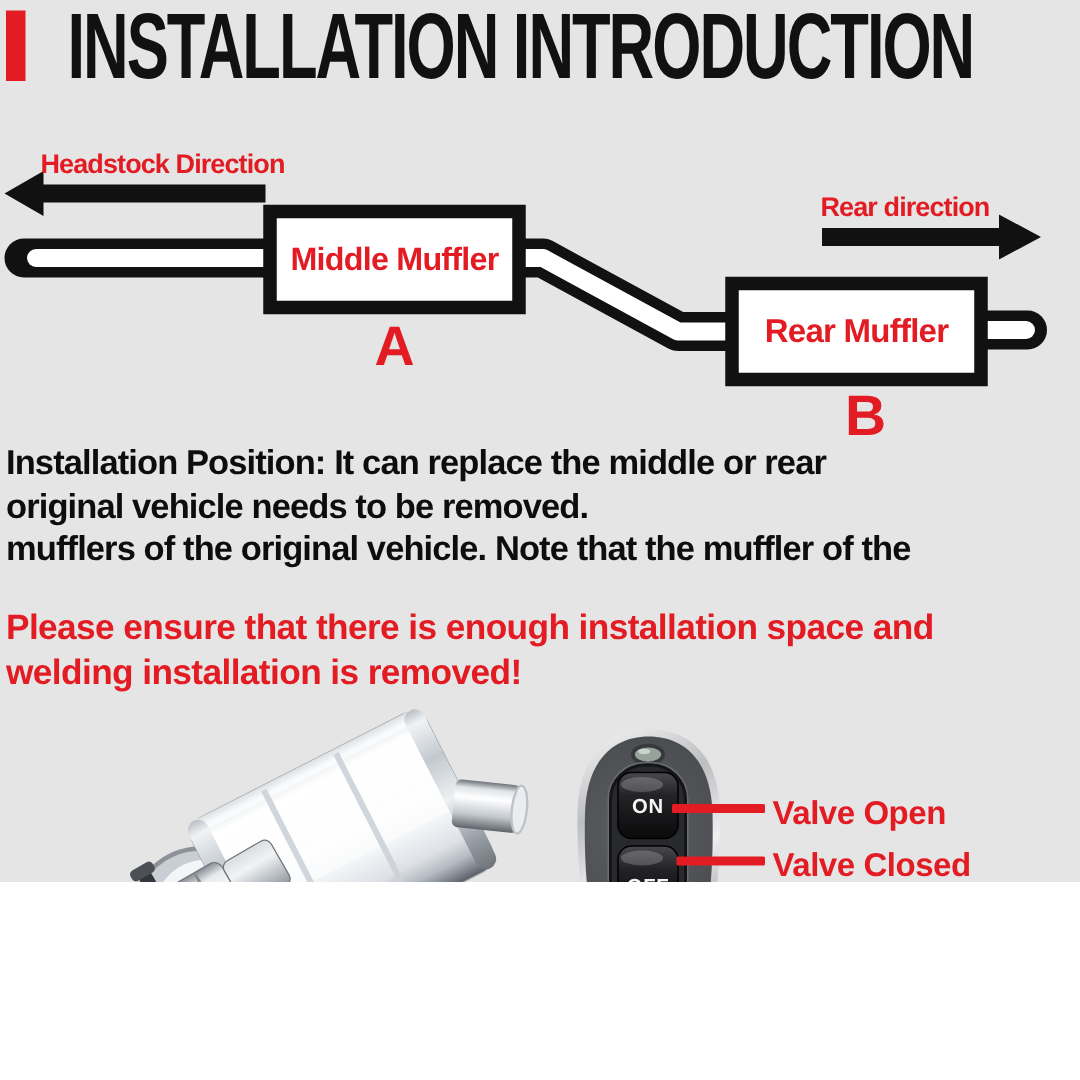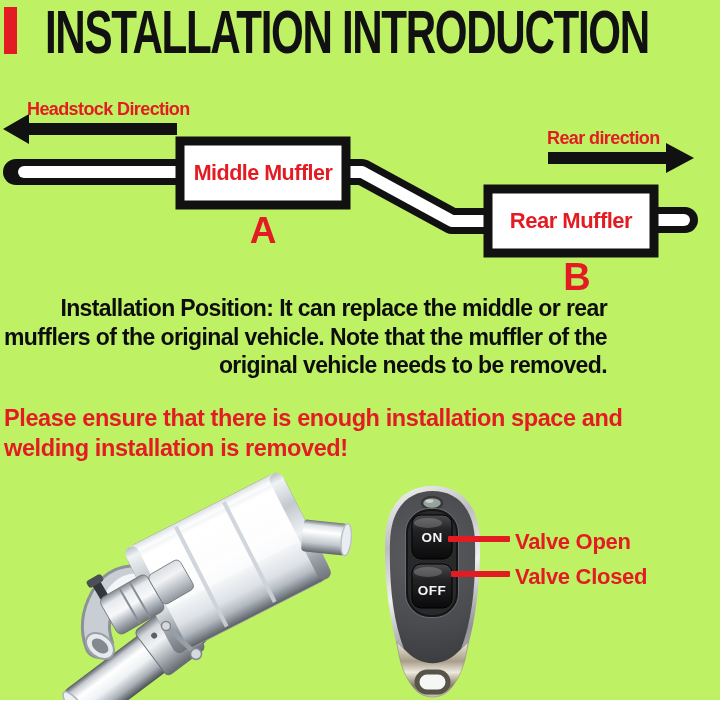--- a/index.html
+++ b/index.html
@@ -1,37 +1,37 @@
 <!DOCTYPE html>
 <html style="--accent-red: #e31b22; --ink: #111111;"><head>
 <meta charset="utf-8">
 <style>
   :root{
     --accent-red:#e31b22;
     --ink:#111111;
   }
   html,body{margin:0;padding:0;background:#ffffff;}
   body{width:720px;height:720px;font-family:"Liberation Sans",sans-serif;}
-  .page{position:relative;width:720px;height:700px;background:#bef264;overflow:hidden;}
+  .page{position:relative;width:720px;height:588px;background:#e5e5e5;overflow:hidden;}
 
   .title-bar{position:absolute;left:4px;top:7px;width:13px;height:47px;background:var(--accent-red);}
   .page-title{
     position:absolute;left:45px;top:0;margin:0;
     font-size:62px;line-height:64px;font-weight:bold;letter-spacing:-2px;
     color:var(--ink);white-space:nowrap;
     transform:scaleX(0.68);transform-origin:0 0;
   }
 
   .diagram-svg{position:absolute;left:0;top:90px;}
   .photo-svg{position:absolute;left:0;top:470px;}
 
   .note-black{
     position:absolute;left:4px;top:294px;
     font-size:23px;font-weight:bold;letter-spacing:-0.6px;line-height:28.5px;
-    color:#0d0d0d;white-space:nowrap;text-align:right;
+    color:#0d0d0d;white-space:nowrap;
   }
   .note-red{
     position:absolute;left:4px;top:403px;
     font-size:23.5px;font-weight:bold;letter-spacing:-0.4px;line-height:30px;
     color:var(--accent-red);white-space:nowrap;
   }
 
   .dlabel{font-family:"Liberation Sans",sans-serif;font-weight:bold;}
   .redfill{fill:var(--accent-red,#e31b22);}
   .inkfill{fill:#111111;}
@@ -67,22 +67,22 @@
 
     <path d="M177 123 H29 V114 L3 129 L29 144 V135 H177 Z" class="inkfill"></path>
     <path d="M548 152 H666 V143 L694 158 L666 173 V164 H548 Z" class="inkfill"></path>
 
     <text x="27" y="115" class="dlabel redfill" font-size="18" letter-spacing="-0.6">Headstock Direction</text>
     <text x="547" y="144" class="dlabel redfill" font-size="18" letter-spacing="-0.6">Rear direction</text>
   </svg>
 
   <div class="note-black">
     <div>Installation Position: It can replace the middle or rear</div>
+    <div>original vehicle needs to be removed.</div>
     <div>mufflers of the original vehicle. Note that the muffler of the</div>
-    <div>original vehicle needs to be removed.</div>
   </div>
 
   <div class="note-red">
     <div>Please ensure that there is enough installation space and</div>
     <div>welding installation is removed!</div>
   </div>
 
   <svg class="photo-svg" width="720" height="250" viewBox="0 470 720 250">
     <defs>
       <linearGradient id="gBody" gradientUnits="userSpaceOnUse" x1="0" y1="-59" x2="0" y2="59">

